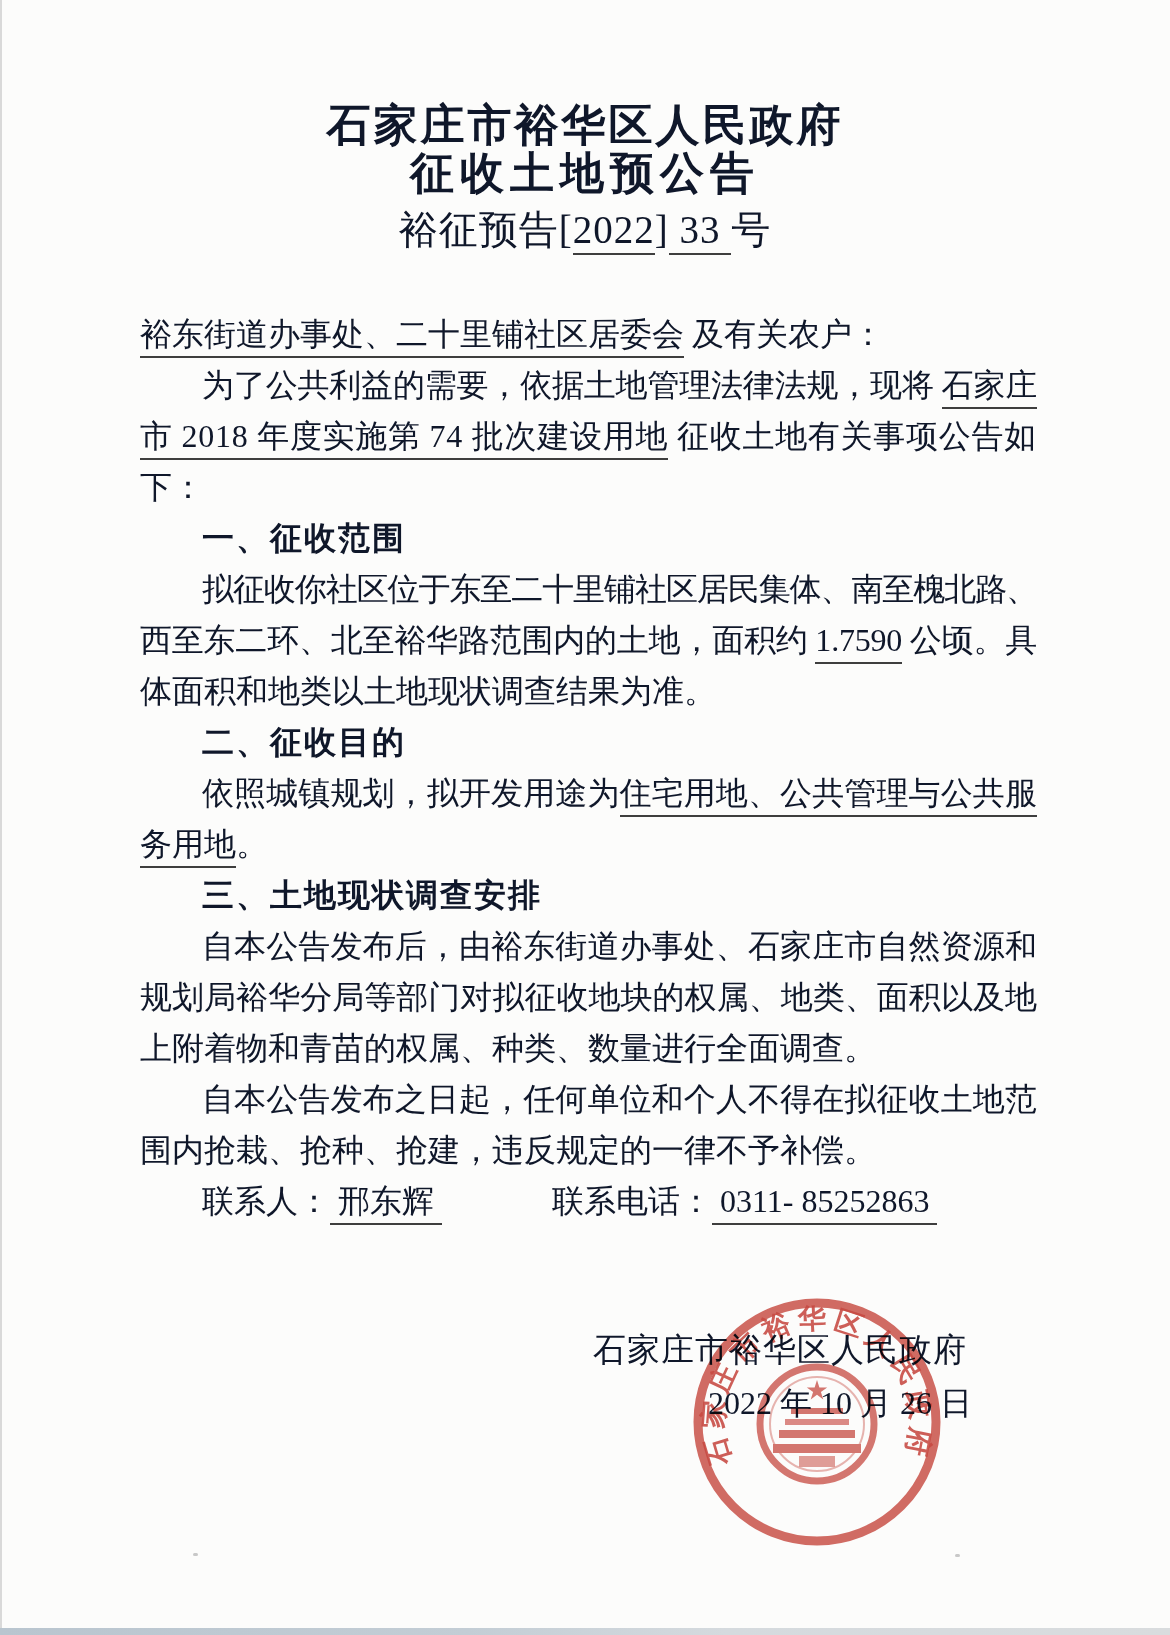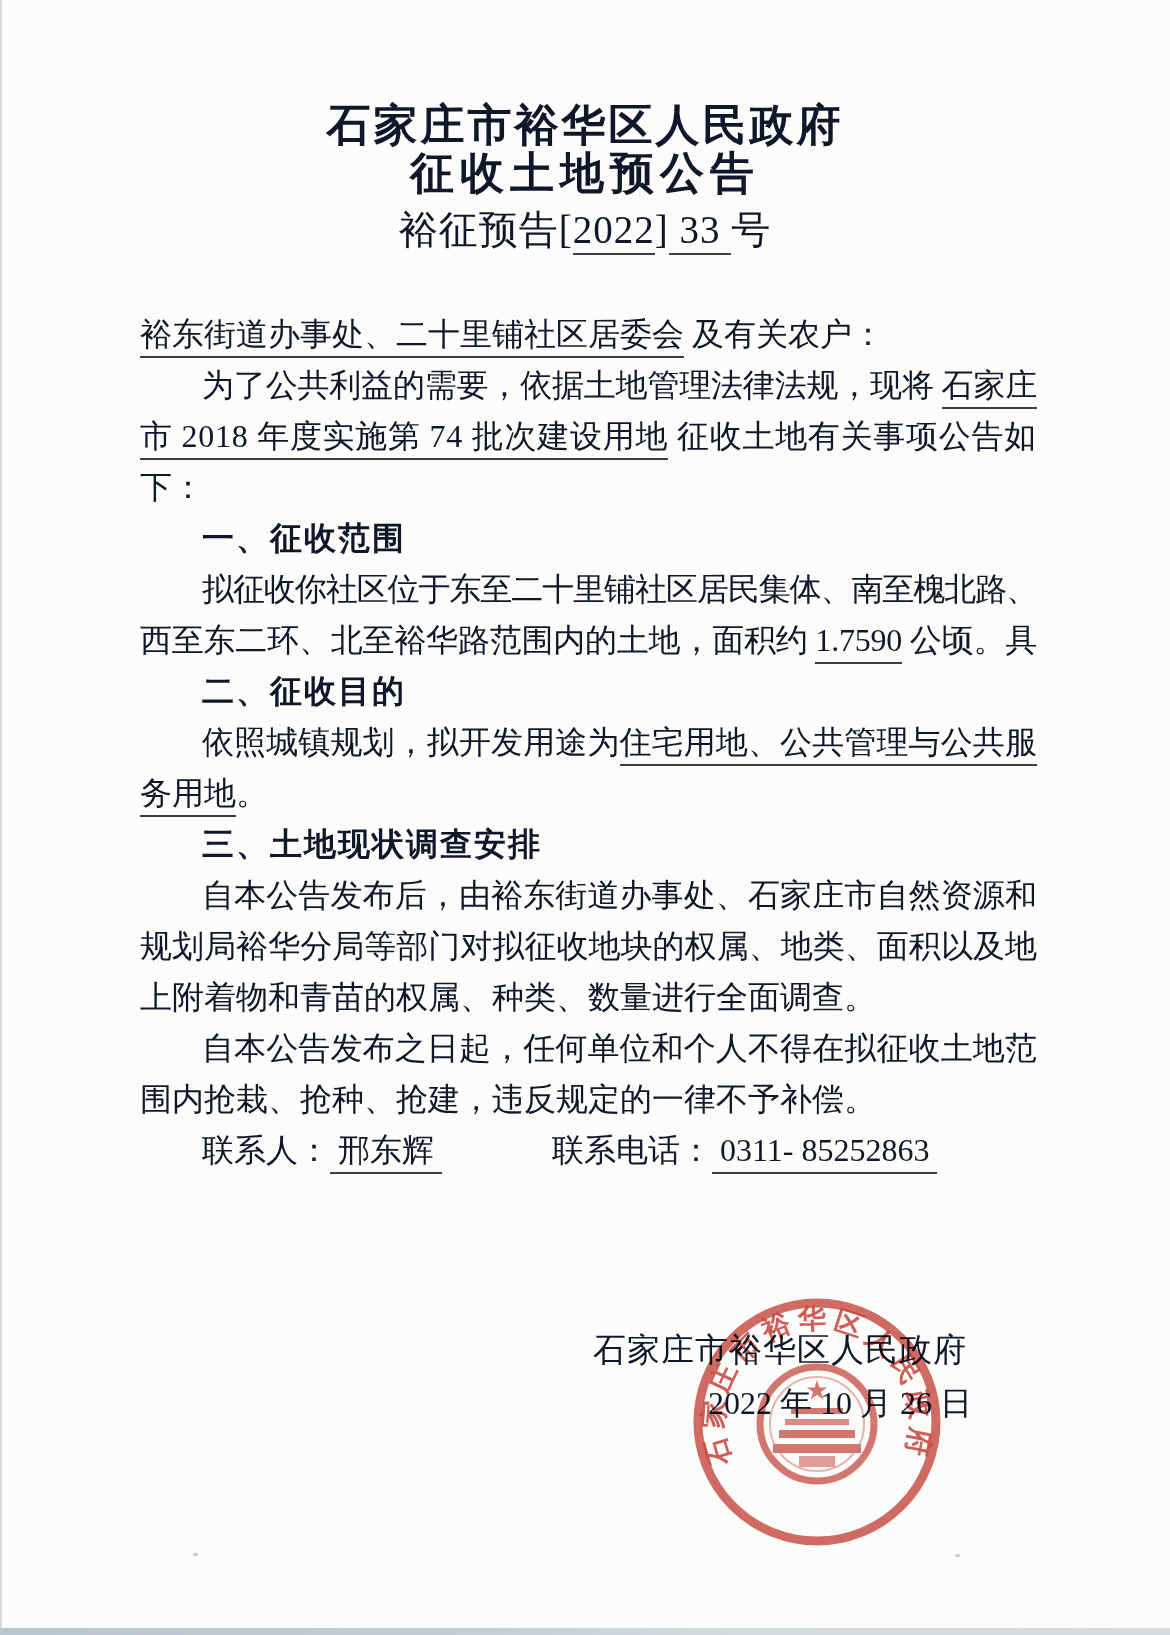--- a/index.html
+++ b/index.html
@@ -56,20 +56,21 @@
   <div class="docnum"><span>裕征预告[</span><span class="u">2022</span><span>]</span><span class="u"> 33 </span><span>号</span></div>
 
   <div class="body-block">
     <div class="line"><span class="lc"><span class="u">裕东街道办事处、二十里铺社区居委会</span><span> 及有关农户：</span></span></div>
     <div class="line indent"><span class="lc" style="letter-spacing: -0.185185px; margin-right: 6px;"><span>为了公共利益的需要，依据土地管理法律法规，现将 </span><span class="u">石家庄</span></span></div>
     <div class="line"><span class="lc" style="letter-spacing: 0.735294px; margin-right: -0.735294px;"><span class="u">市 2018 年度实施第 74 批次建设用地</span><span> 征收土地有关事项公告如</span></span></div>
     <div class="line"><span class="lc"><span>下：</span></span></div>
     <div class="line indent bold"><span class="lc"><span>一、征收范围</span></span></div>
     <div class="line indent"><span class="lc" style="letter-spacing: -1.07407px; margin-right: 1.07407px; text-align: right;"><span>拟征收你社区位于东至二十里铺社区居民集体、南至槐北路、</span></span></div>
     <div class="line"><span class="lc" style="letter-spacing: -0.212121px; margin-right: 3px;"><span>西至东二环、北至裕华路范围内的土地，面积约 </span><span class="u">1.7590</span><span> 公顷。具</span></span></div>
+    <div class="line"><span class="lc"><span>体面积和地类以土地现状调查结果为准。</span></span></div>
     <div class="line indent bold"><span class="lc"><span>二、征收目的</span></span></div>
     <div class="line indent"><span class="lc" style="letter-spacing: 0.115385px; margin-right: -0.115385px;"><span>依照城镇规划，拟开发用途为</span><span class="u">住宅用地、公共管理与公共服</span></span></div>
     <div class="line"><span class="lc"><span class="u">务用地</span><span>。</span></span></div>
     <div class="line indent bold"><span class="lc"><span>三、土地现状调查安排</span></span></div>
     <div class="line indent"><span class="lc" style="letter-spacing: 0.115385px; margin-right: -0.115385px;"><span>自本公告发布后，由裕东街道办事处、石家庄市自然资源和</span></span></div>
     <div class="line"><span class="lc" style="letter-spacing: 0.0357143px; margin-right: -0.0357142px;"><span>规划局裕华分局等部门对拟征收地块的权属、地类、面积以及地</span></span></div>
     <div class="line"><span class="lc"><span>上附着物和青苗的权属、种类、数量进行全面调查。</span></span></div>
     <div class="line indent"><span class="lc" style="letter-spacing: 0.115385px; margin-right: -0.115385px; text-align: center;"><span>自本公告发布之日起，任何单位和个人不得在拟征收土地范</span></span></div>
     <div class="line"><span class="lc"><span>围内抢栽、抢种、抢建，违反规定的一律不予补偿。</span></span></div>
     <div class="line indent"><span class="lc"><span>联系人：</span><span class="u"> 邢东辉 </span><span class="gap"></span><span>联系电话：</span><span class="u"> 0311- 85252863 </span></span></div>

